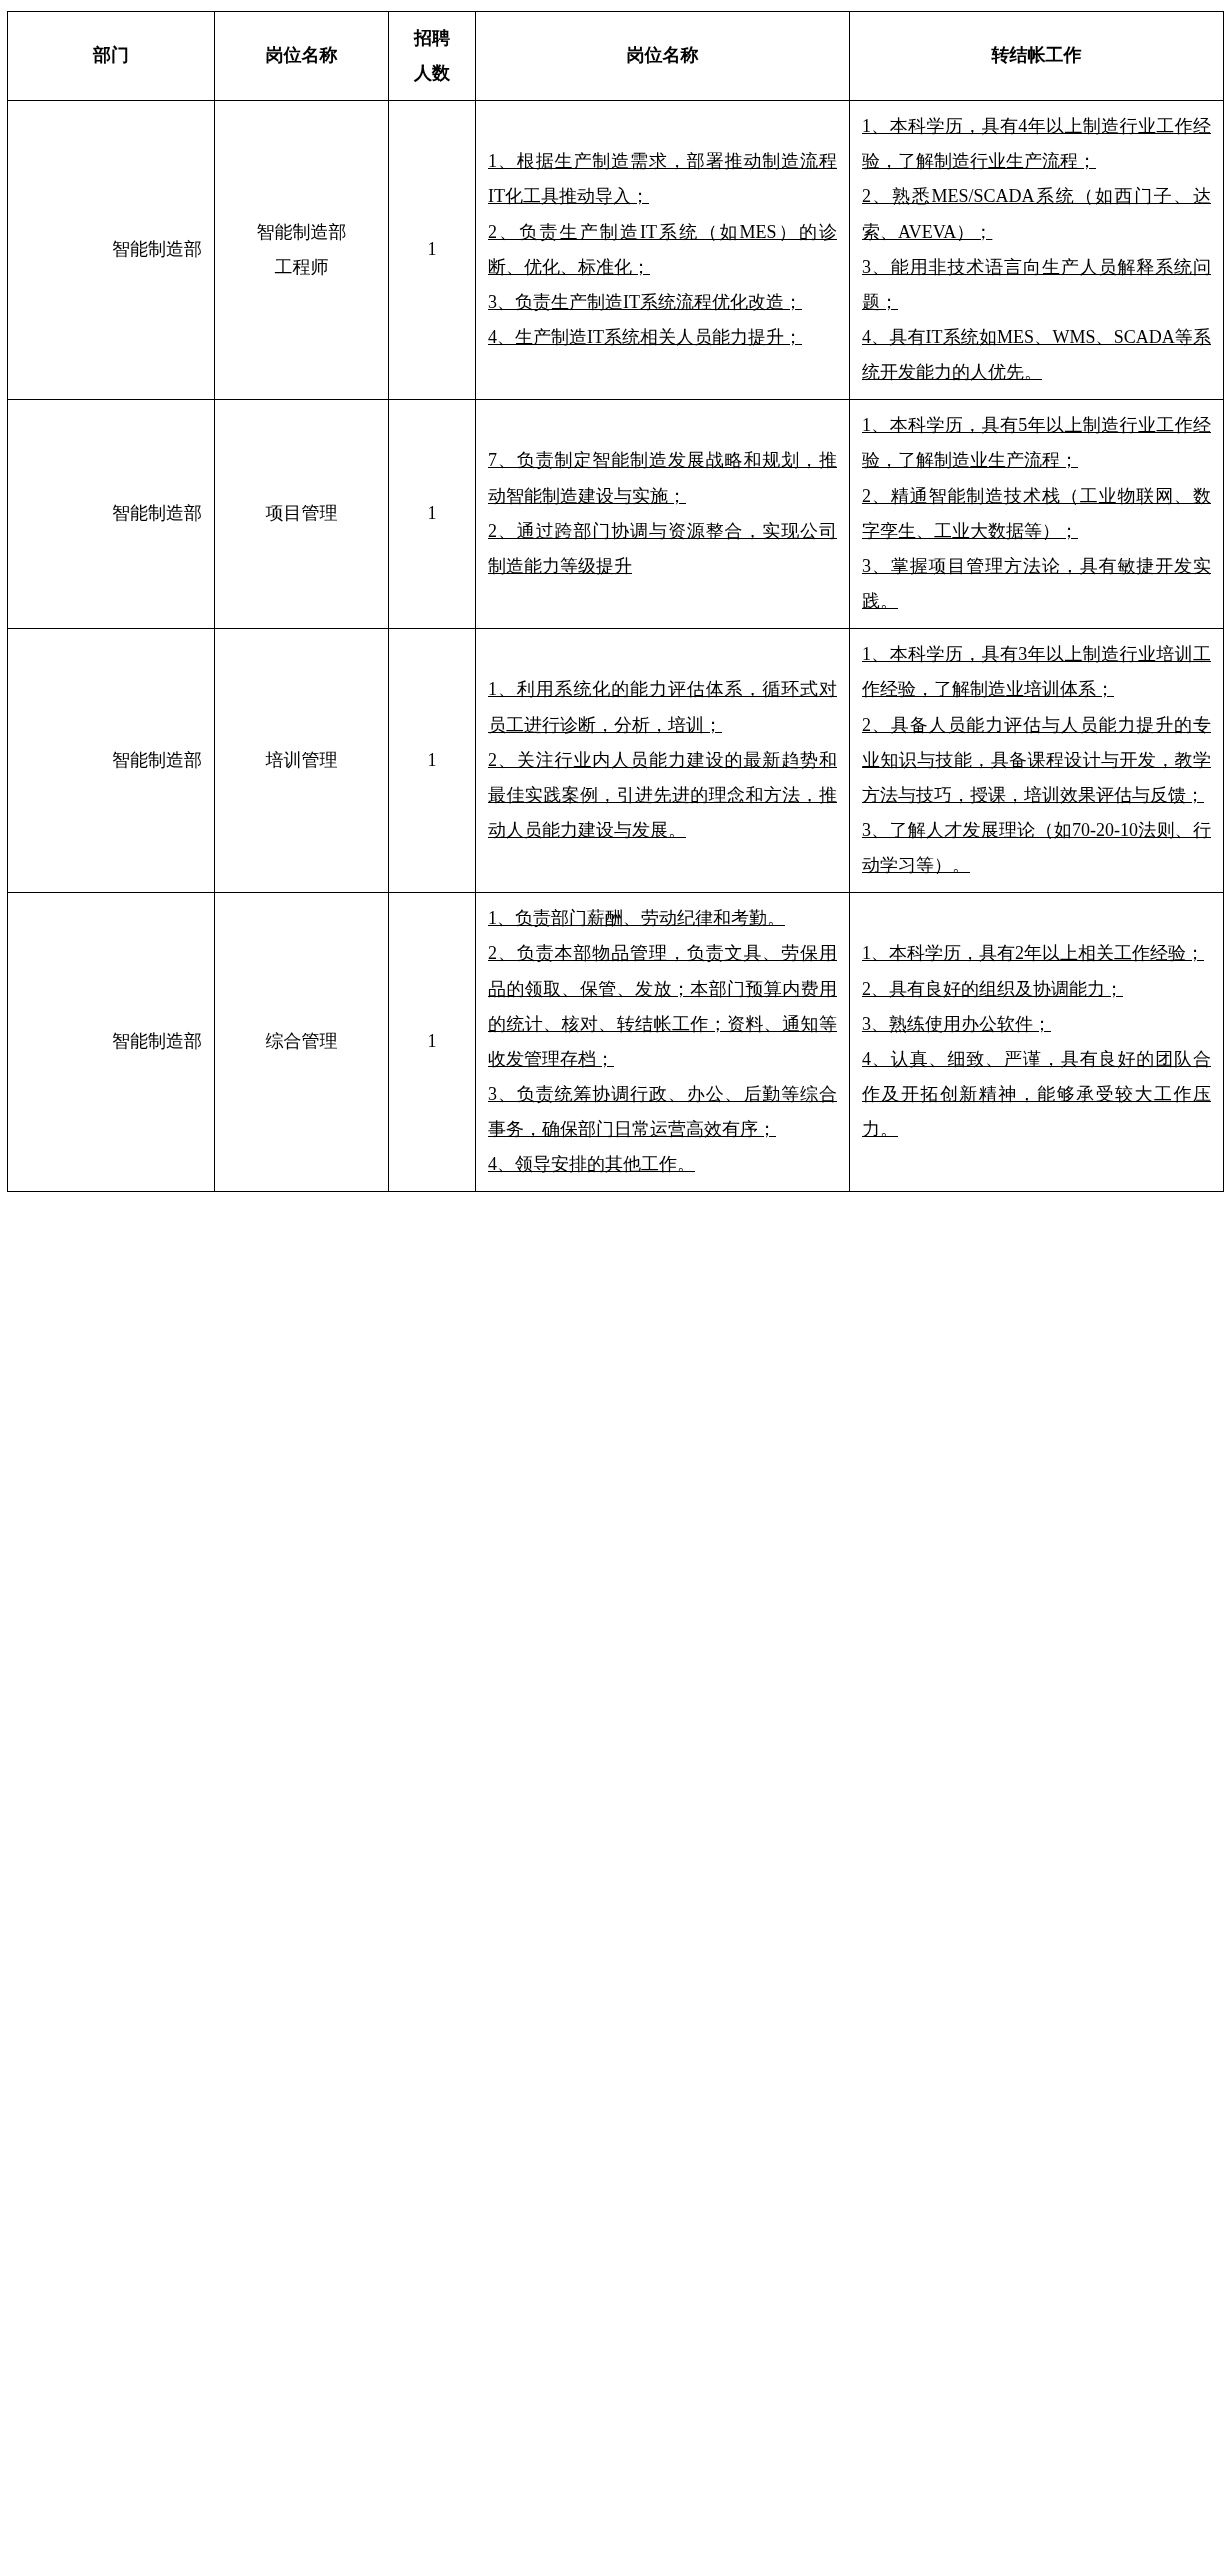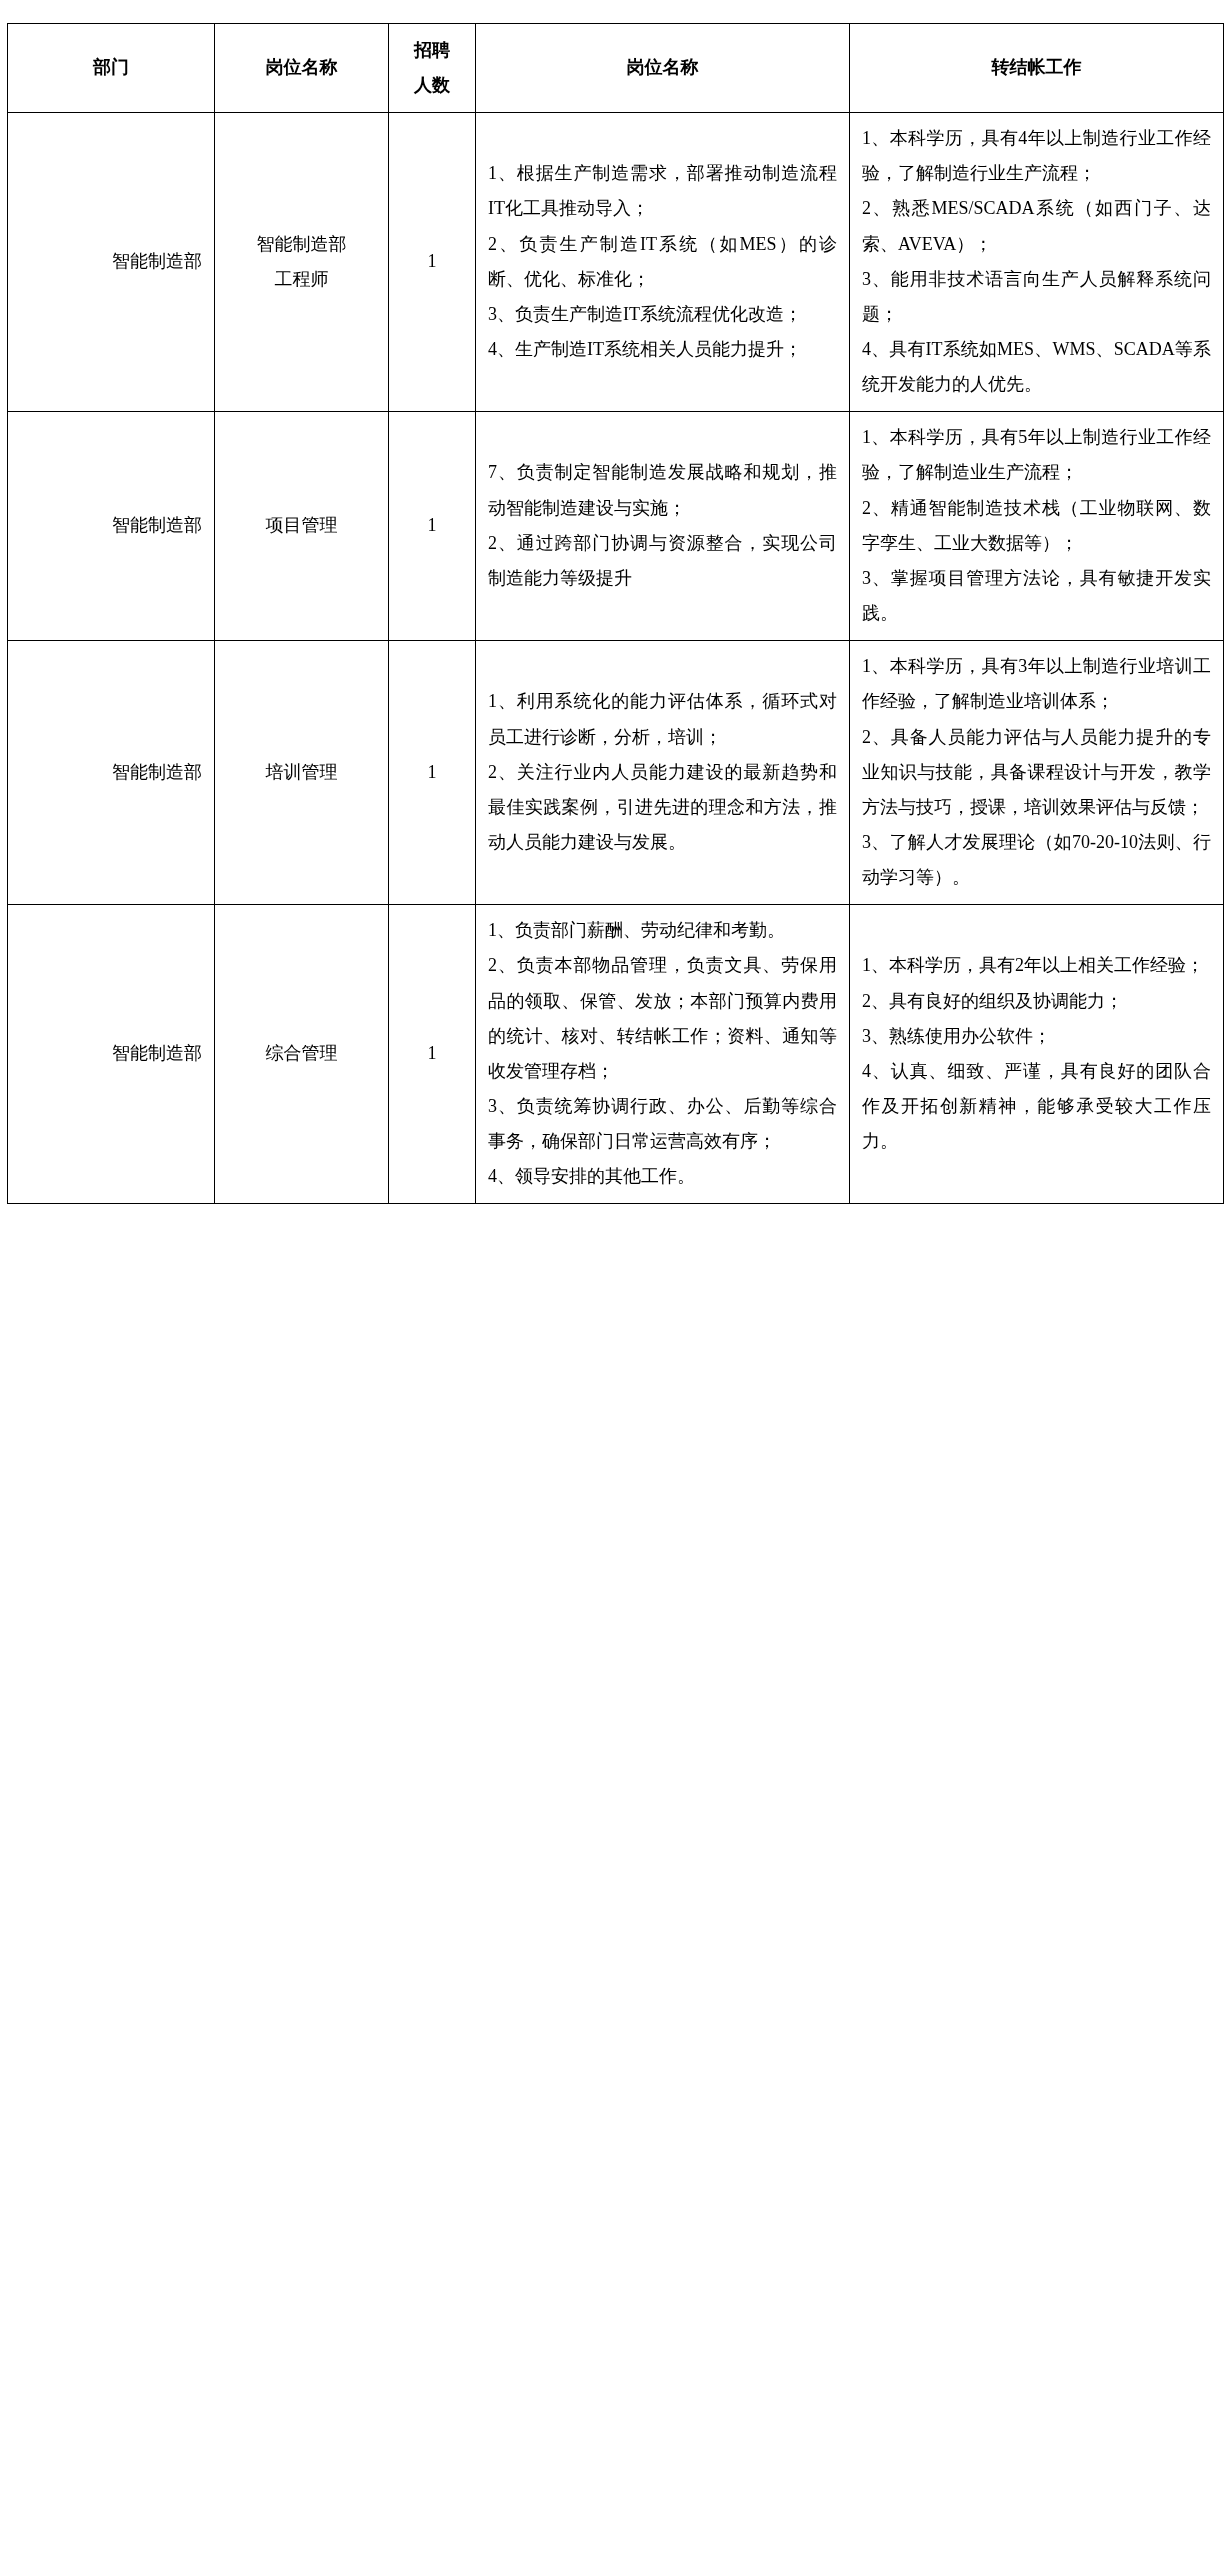--- a/index.html
+++ b/index.html
@@ -14,21 +14,21 @@
   }
   .page {
     width: 1230px;
     box-sizing: border-box;
     padding: 7px 7px 7px 7px;
   }
   table.job-table {
     border-collapse: collapse;
     table-layout: fixed;
     width: 1216px;
-    margin: 16px auto;
+    margin: 4px auto;
   }
   table.job-table th,
   table.job-table td {
     border: 0.9px solid #000000;
     vertical-align: middle;
     padding: 8.7px 12px;
     font-size: 18px;
     line-height: 1.95;
   }
   
@@ -61,20 +61,21 @@
     text-align: left;
     vertical-align: middle;
     font-size: 18px;
     line-height: 2.05;
   }
   td.cell-desc p,
   td.cell-req p {
     margin: 0;
     text-align: justify;
     text-justify: inter-ideograph;
+    text-decoration: underline;
   }
 </style>
 </head>
 <body>
 
 <div class="page">
   <table class="job-table">
     <colgroup>
       <col class="c-dept">
       <col class="c-title">

